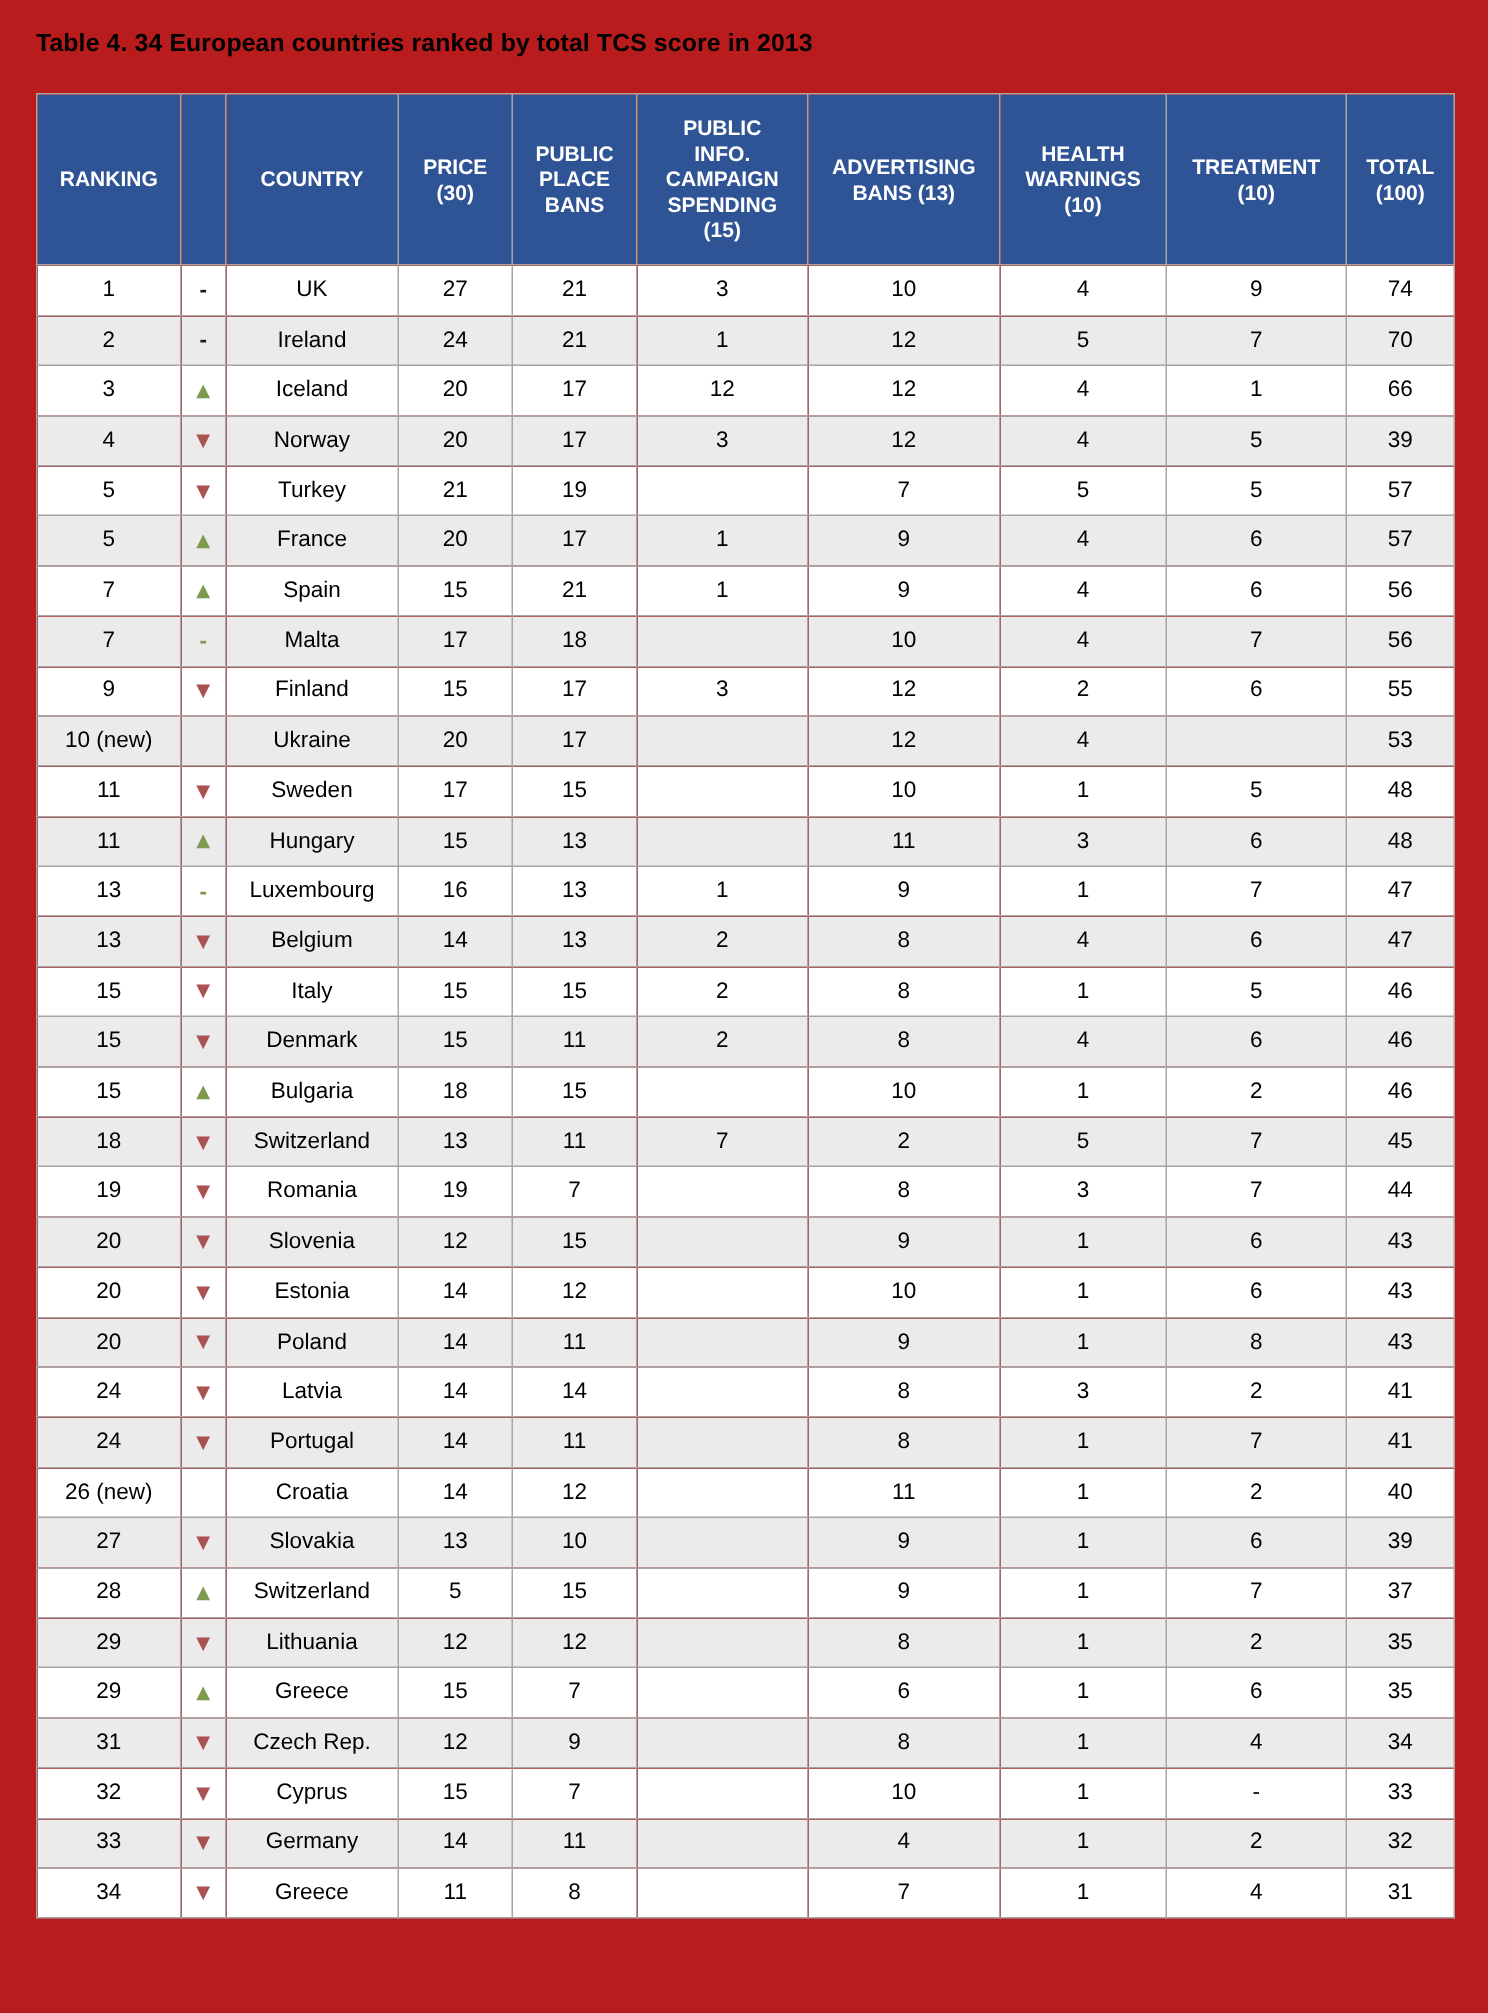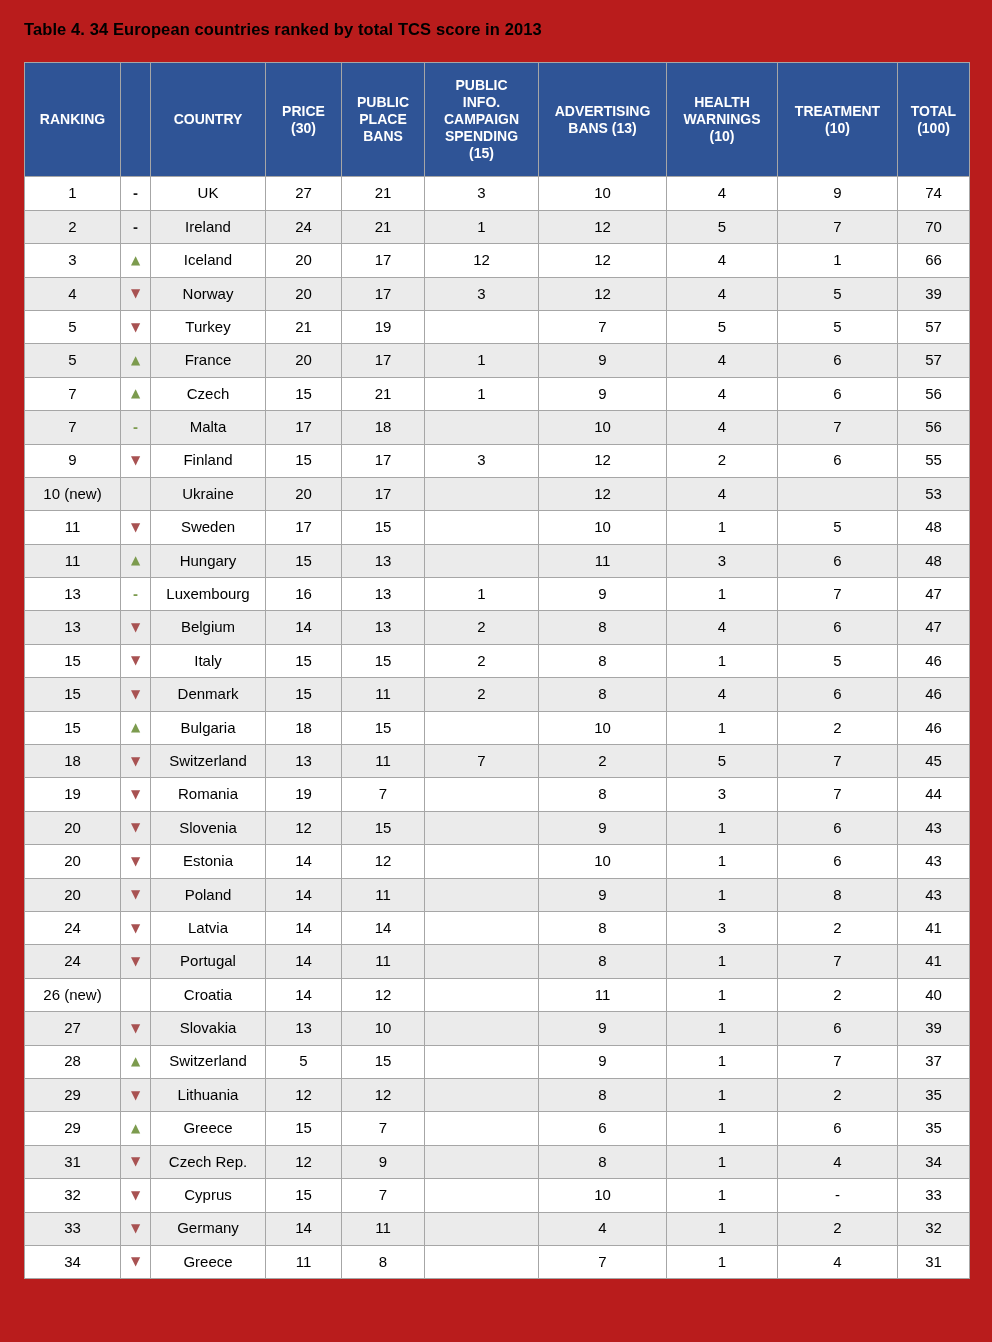--- a/index.html
+++ b/index.html
@@ -195,21 +195,21 @@
     <td>9</td>
     <td>4</td>
     <td>6</td>
     <td>57</td>
   </tr>
         <tr class="data-row">
     <td>7</td>
     <td class="trend-cell-td">
       <span class="trend" style="color: rgb(124, 155, 78);">▲</span>
     </td>
-    <td>Czech</td>
+    <td>Spain</td>
     <td>15</td>
     <td>21</td>
     <td>1</td>
     <td>9</td>
     <td>4</td>
     <td>6</td>
     <td>56</td>
   </tr>
         <tr class="data-row">
     <td>7</td>

